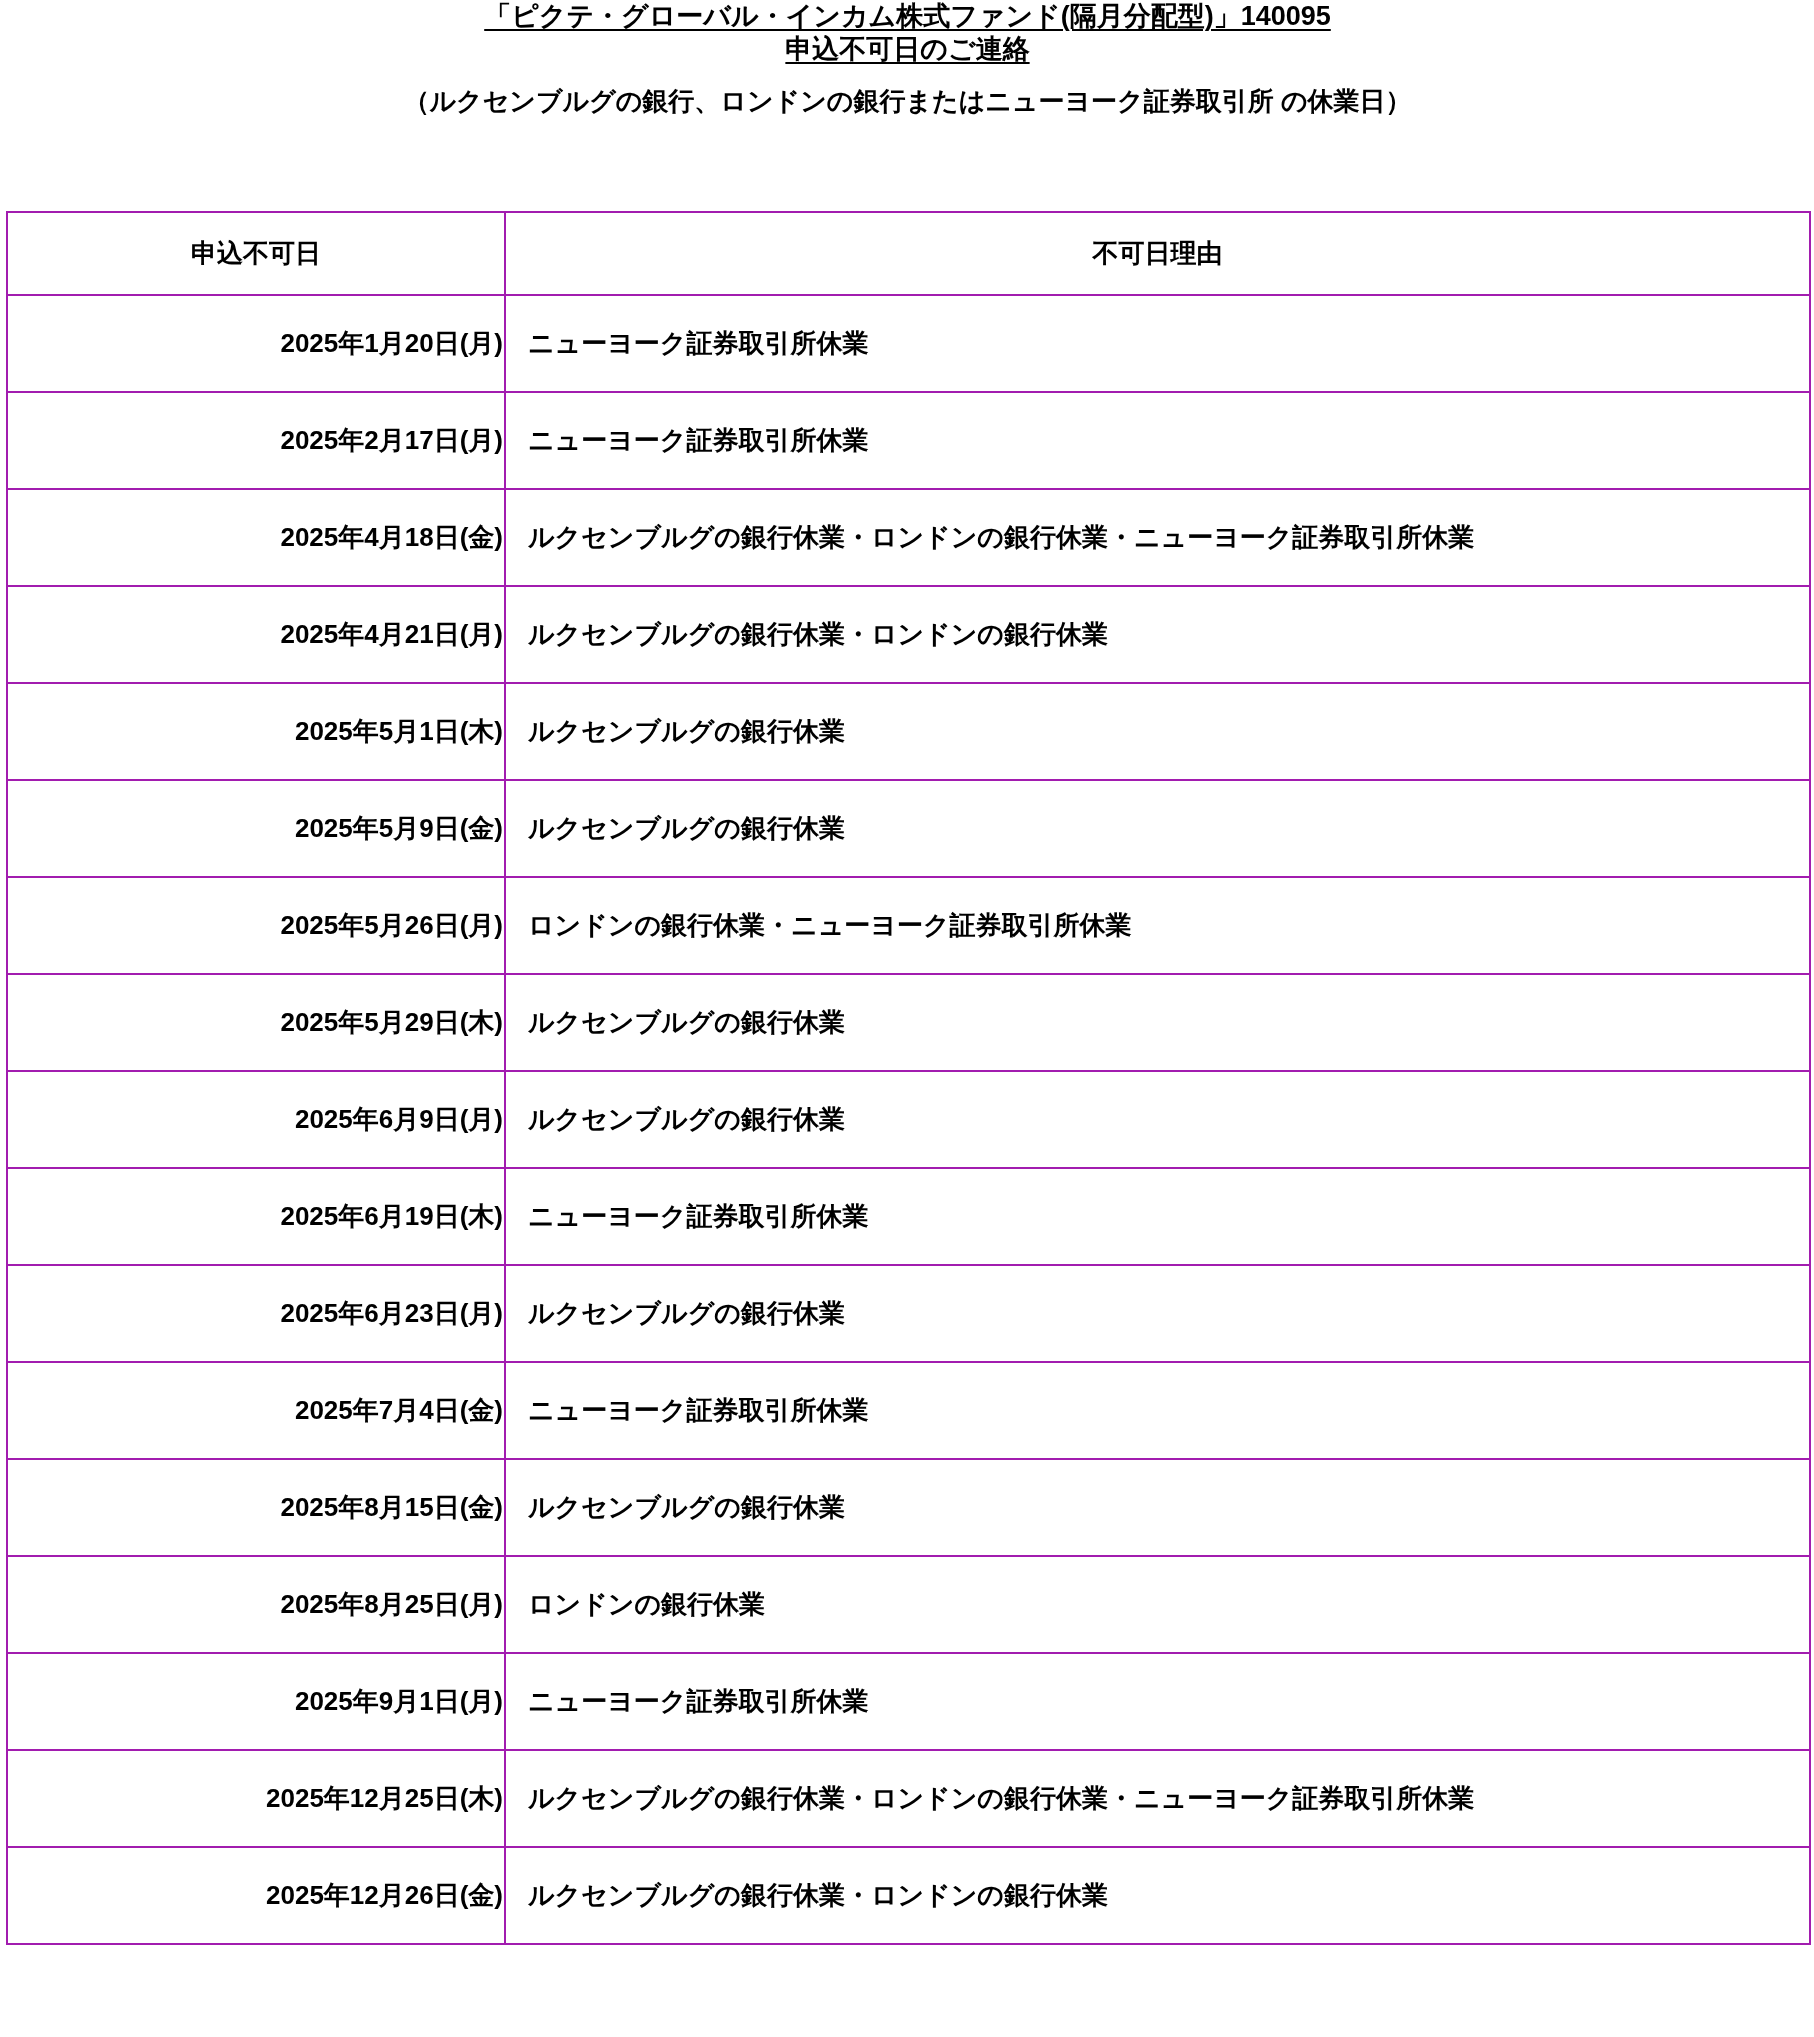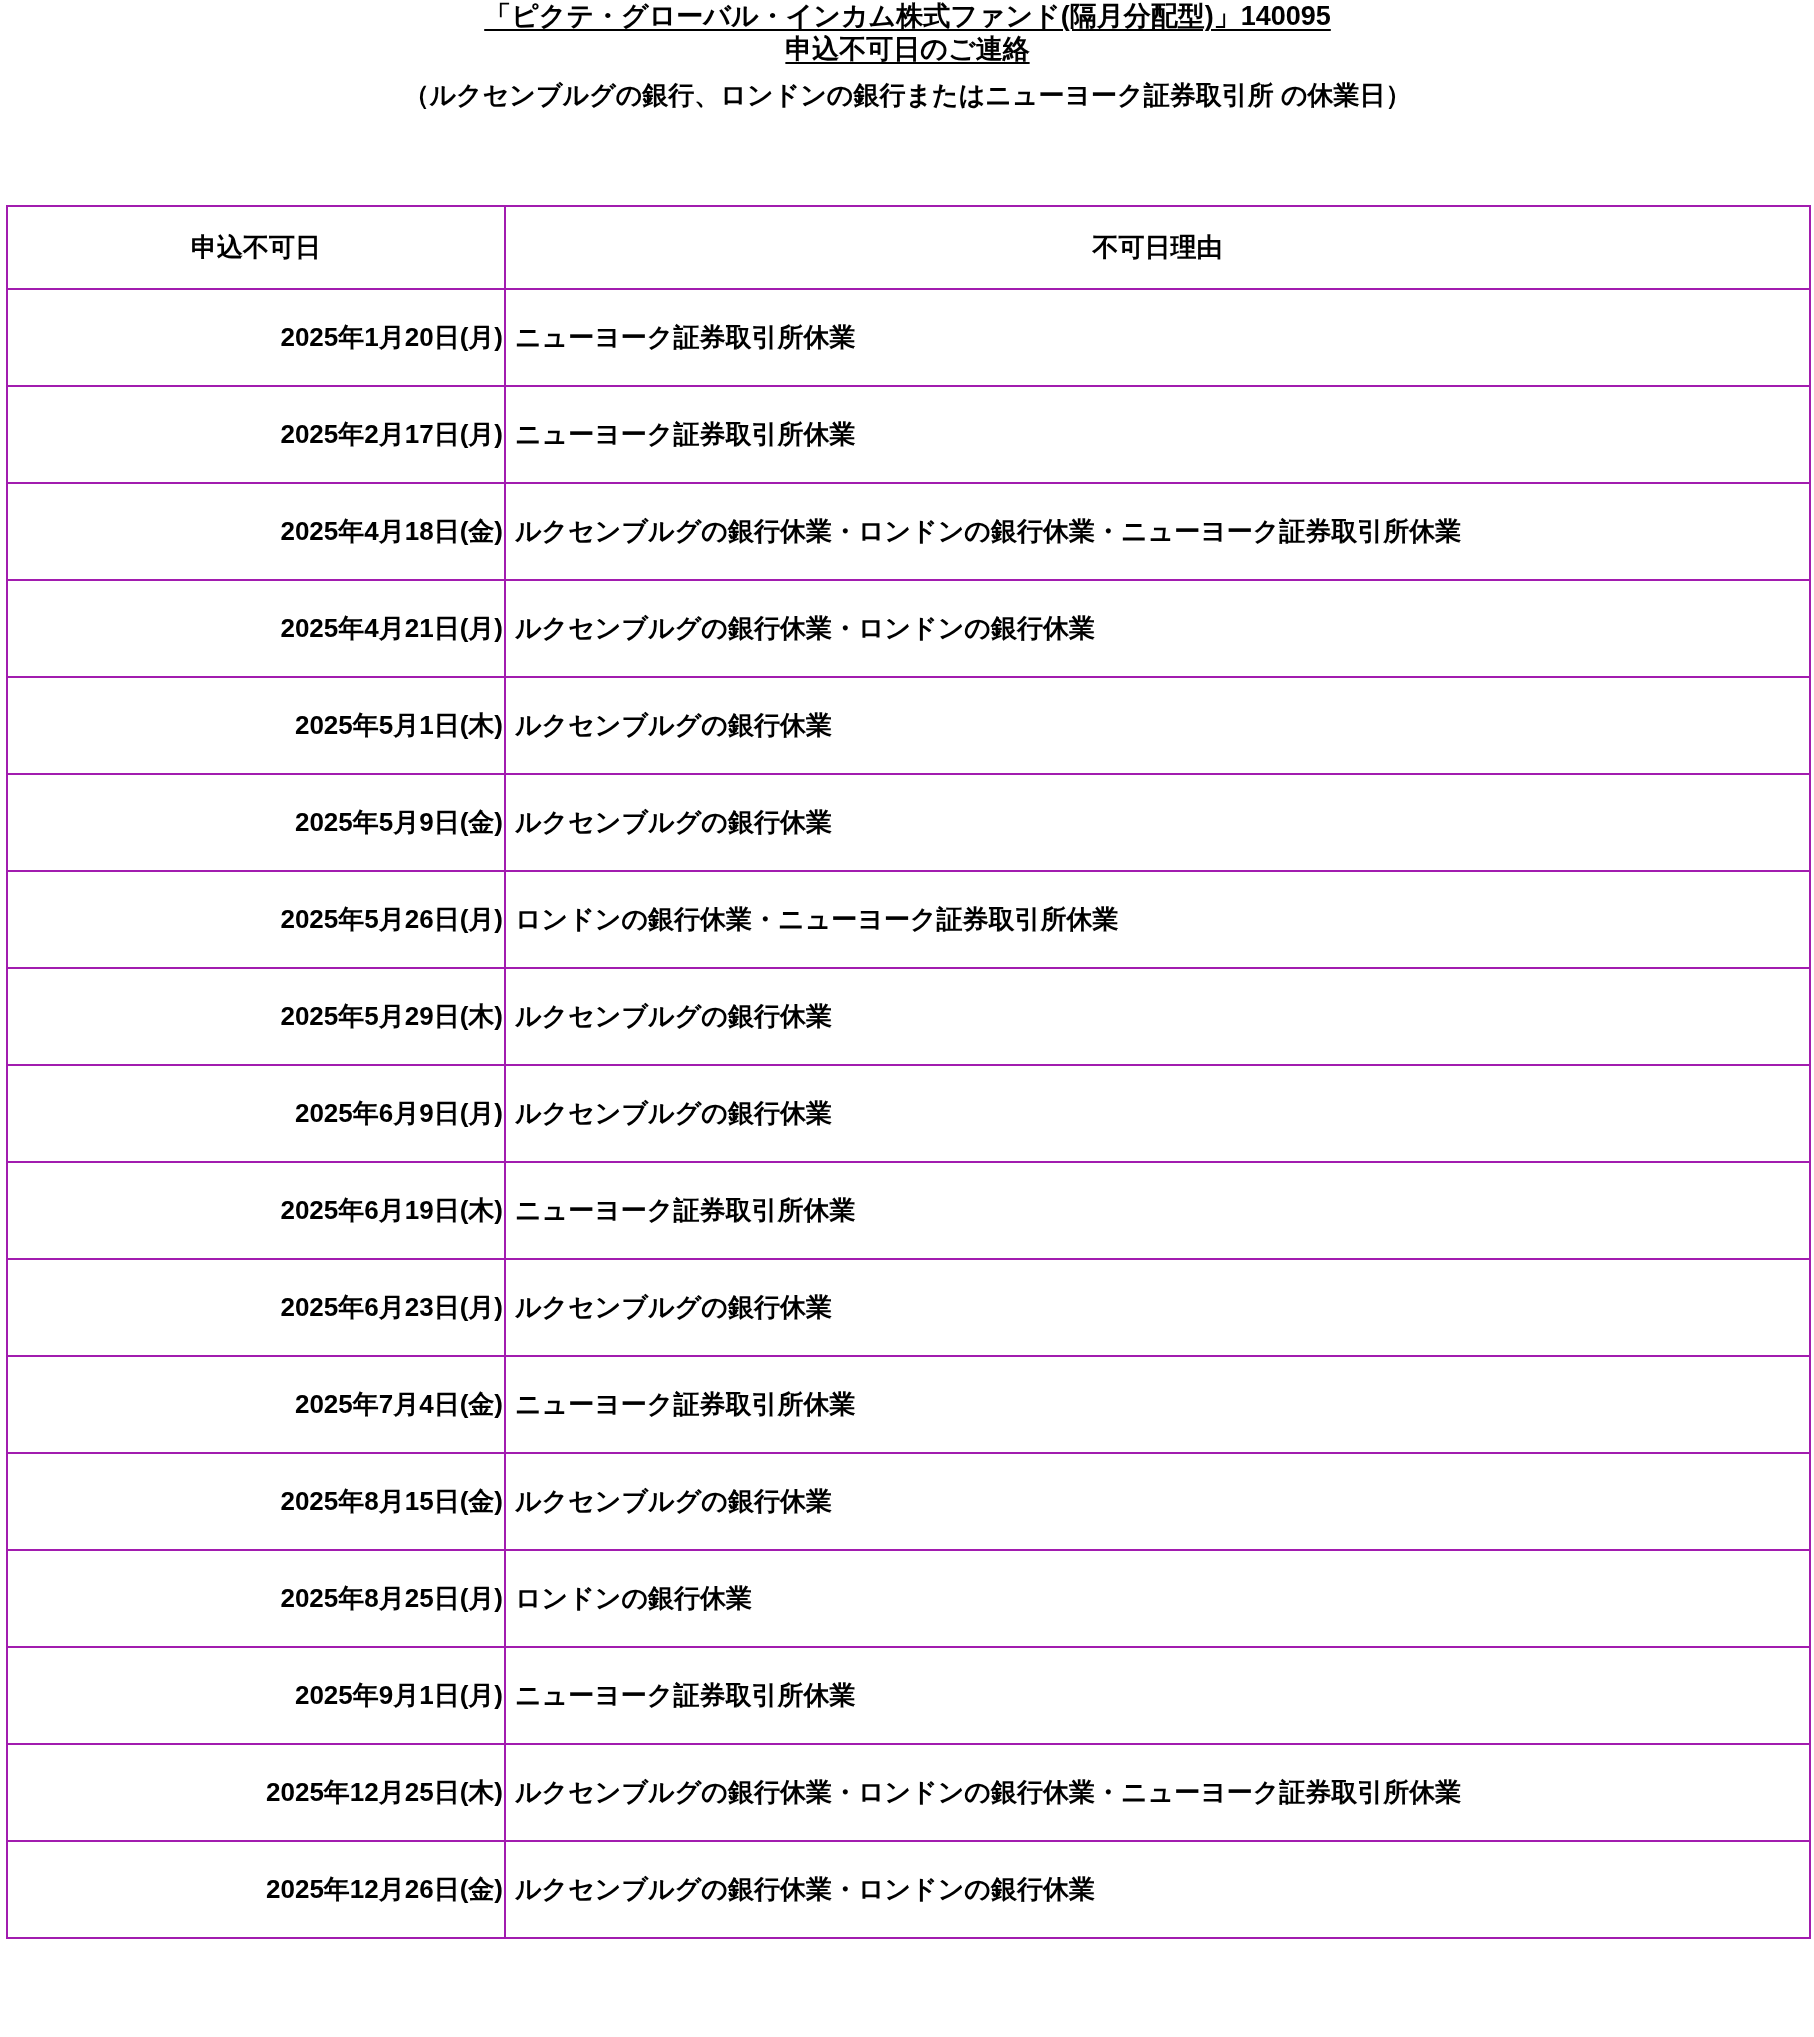--- a/index.html
+++ b/index.html
@@ -23,21 +23,21 @@
   .title-line {
     font-size: 27px;
     line-height: 33px;
     text-decoration: underline;
     text-underline-offset: 4px;
     text-decoration-thickness: 2px;
   }
   .subtitle {
     font-size: 26px;
     line-height: 30px;
-    margin-top: 14px;
+    margin-top: 20px;
   }
   table.holiday-table {
     border-collapse: collapse;
     table-layout: fixed;
     width: 1805px;
     margin: 95px 0 0 6px;
   }
   .holiday-table th,
   .holiday-table td {
     border: 2px solid #a21caf;
@@ -55,21 +55,21 @@
     width: 498px;
   }
   .holiday-table td {
     height: 93px;
   }
   .holiday-table td.date-cell {
     text-align: right;
   }
   .holiday-table td.reason-cell {
     text-align: left;
-    padding-left: 9px;
+    padding-left: 22px;
   }
 </style>
 </head>
 <body>
 
 <div class="titles">
   <div class="title-line">「ピクテ・グローバル・インカム株式ファンド(隔月分配型)」140095</div>
   <div class="title-line">申込不可日のご連絡</div>
   <div class="subtitle">（ルクセンブルグの銀行、ロンドンの銀行またはニューヨーク証券取引所 の休業日）</div>
 </div>

